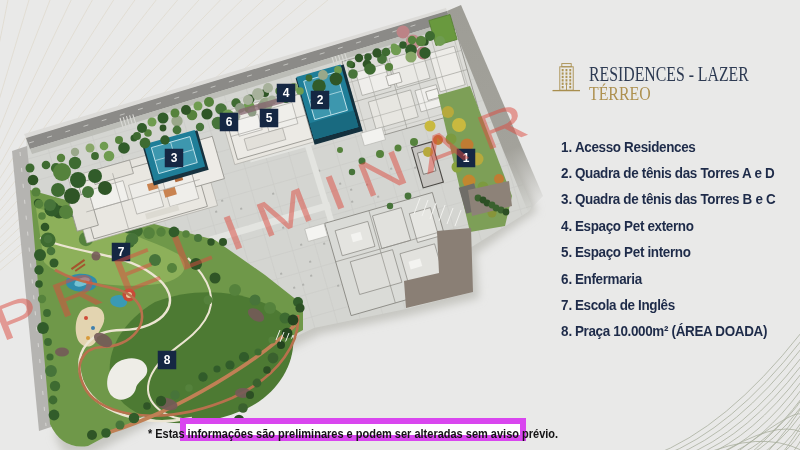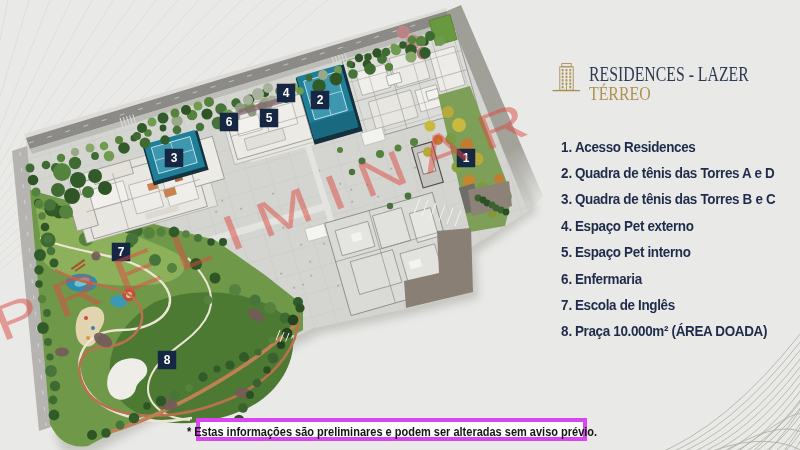--- a/index.html
+++ b/index.html
@@ -667,15 +667,15 @@
 <div class="li" style="top:138.5px"><span class="num">1.</span>Acesso Residences</div>
 <div class="li" style="top:164.9px"><span class="num">2.</span>Quadra de tênis das Torres A e D</div>
 <div class="li" style="top:191.3px"><span class="num">3.</span>Quadra de tênis das Torres B e C</div>
 <div class="li" style="top:217.7px"><span class="num">4.</span>Espaço Pet externo</div>
 <div class="li" style="top:244.1px"><span class="num">5.</span>Espaço Pet interno</div>
 <div class="li" style="top:270.5px"><span class="num">6.</span>Enfermaria</div>
 <div class="li" style="top:296.9px"><span class="num">7.</span>Escola de Inglês</div>
 <div class="li" style="top:323.3px"><span class="num">8.</span>Praça 10.000m² (ÁREA DOADA)</div>
 </div>
 
-<div style="position:absolute;left:196px;top:418px;width:391px;height:23px;background:#ffffff;border:4px solid #d946ef;box-sizing:border-box;">
+<div style="position:absolute;left:180px;top:418px;width:346px;height:23px;background:#ffffff;border:6px solid #d946ef;box-sizing:border-box;">
 <span style="position:absolute;left:50%;top:0;line-height:20px;font-size:12.5px;font-weight:bold;color:#141414;white-space:nowrap;transform:translateX(-50%) scaleX(0.88);">* Estas informações são preliminares e podem ser alteradas sem aviso prévio.</span>
 </div>
 </div>
 </body></html>

